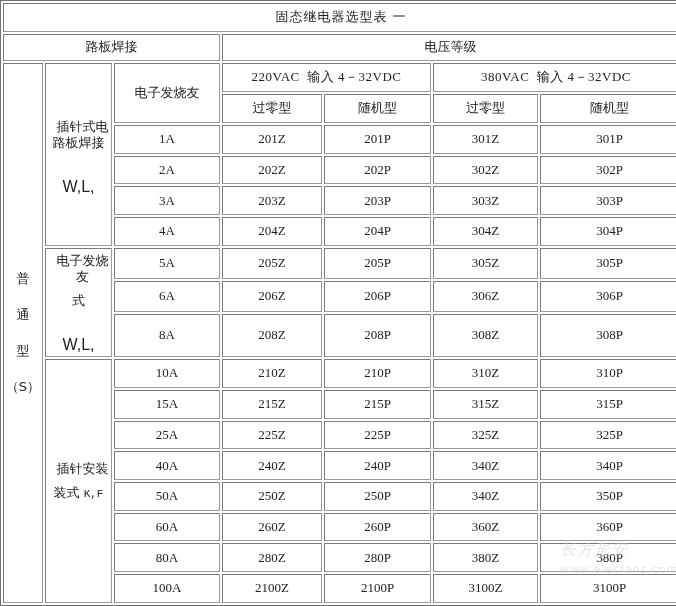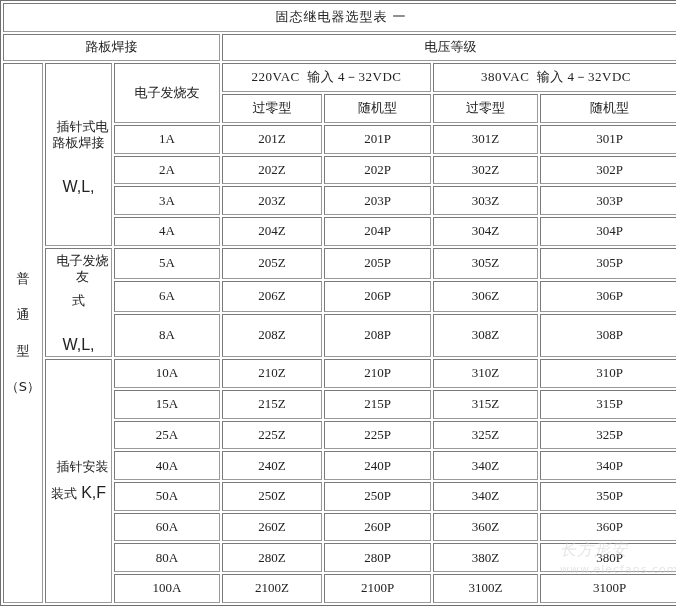--- a/index.html
+++ b/index.html
@@ -26,21 +26,21 @@
   td.mount { text-align:left; vertical-align:top; font-size:13px; padding:0 0 0 2px; position:relative; }
   td.mount .l1 { display:block; margin-top:7px;margin-left:8px; }
   td.mount .l2 { display:block; margin-top:0; }
   td.mount .l3 { display:block; margin-top:26px; font-family:Liberation Sans, sans-serif; font-size:16px; }
   td.mount.b .l1 { margin-top:3px; }
   td.mount.b .l2 { margin-top:7px; }
   td.mount.b .l3 { margin-top:26px; }
   td.mount.c { vertical-align:middle; }
   td.mount.c .l1 { margin-top:0; }
   td.mount.c .l2 { margin-top:8px; }
-  td.mount .lat { font-family:Liberation Sans, sans-serif; font-size:16px; }
+  td.mount .lat { font-family:Liberation Mono, monospace; font-size:11px; }
   td.series { font-size:13px; }
   td.series span { display:block; margin:20px 0; }
   .wm { position:absolute; left:560px; top:540px; color:#d0d0d0; font-size:16px; opacity:0.55;
         pointer-events:none; font-style:italic; letter-spacing:1px; }
   .wm small { display:block; font-size:11px; font-style:normal; margin-top:2px; }
 </style>
 </head>
 <body>
 
 <table class="sel">

